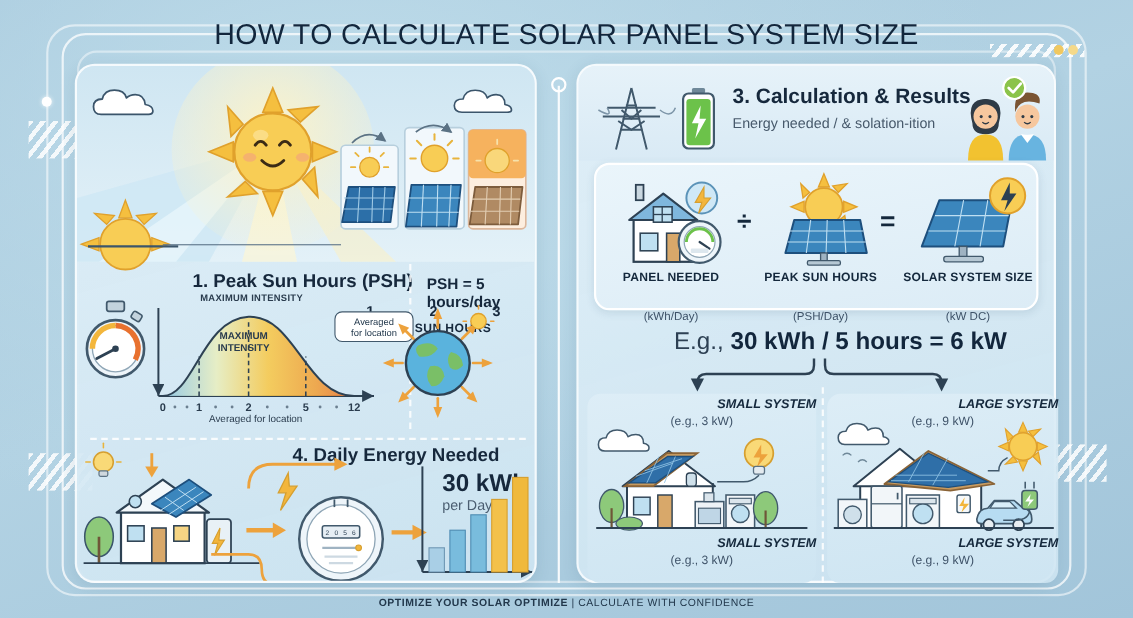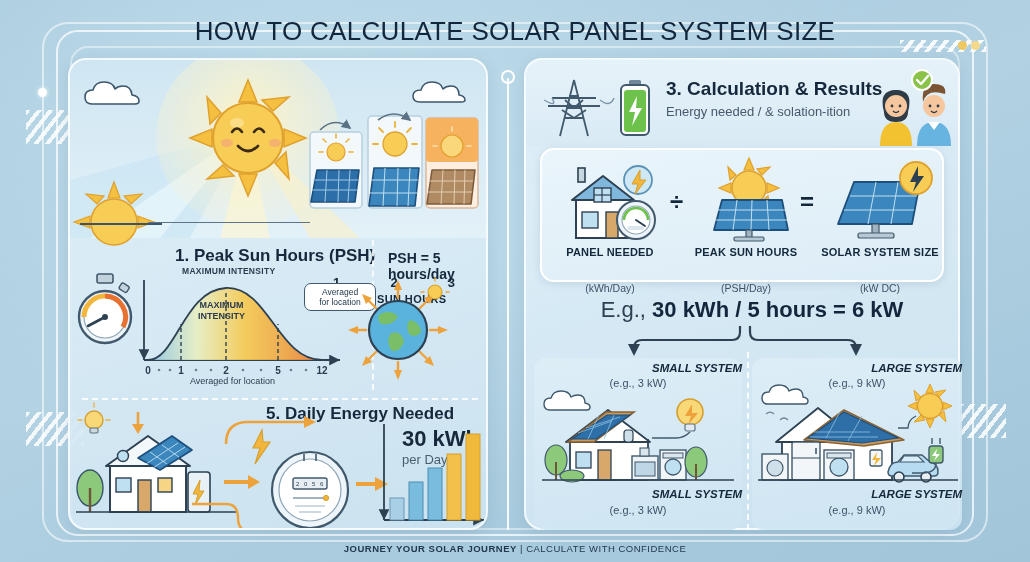--- a/index.html
+++ b/index.html
@@ -81,21 +81,21 @@
               letter-spacing: .3px; }
   .axis-lab { position: absolute; font-size: 8px; color: #2a3c4e; }
   .big-num  { position: absolute; font-size: 22px; font-weight: bold; color: #16283c; }
   .sub-num  { position: absolute; font-size: 13px; color: #4a5d70; }
   .footer {
     position: absolute; bottom: 8px; left: 0; width: 100%;
     text-align: center; font-size: 9.5px; letter-spacing: .5px; color: #22384c;
   }
   .footer b { font-weight: bold; }
   .eq-line {
-    position: absolute; left: 512px; top: 297px; width: 480px;
+    position: absolute; left: 524px; top: 297px; width: 480px;
     text-align: center; font-size: 22px; color: #2d4053;
   }
   .eq-line b { color: #12263c; }
   
   .formula-card {
     position: absolute; left: 540px; top: 148px; width: 404px; height: 134px;
     background: linear-gradient(170deg, #eaf5fb, #dcecf6);
     border: 2px solid #ffffff; border-radius: 14px;
     box-shadow: 0 2px 8px rgba(40,80,110,.13);
   }
@@ -388,21 +388,21 @@
       <circle cx="97" cy="22" r="7" fill="#f8cd55" stroke="#e0a12c" stroke-width="1.2"></circle>
       <g stroke="#eda23c" stroke-width="1.4" stroke-linecap="round">
         <line x1="97" y1="11" x2="97" y2="8"></line>
           <line x1="86" y1="22" x2="83" y2="22"></line>
         <line x1="108" y1="22" x2="111" y2="22"></line>
       </g>
     </svg>
 
     <div class="dashed-h" style="left:12px; top:338px; width:396px;"></div>
 
-    <div class="sec-title" style="left:196px; top:344px;">5. Daily Energy Needed</div>
+    <div class="sec-title" style="left:196px; top:344px;">4. Daily Energy Needed</div>
 
     <svg class="abs" style="left:6px; top:352px;" width="160" height="118">
 
       <ellipse cx="14" cy="76" rx="13" ry="18" fill="#8dc97a" stroke="#3b556b" stroke-width="1.4"></ellipse>
       <line x1="14" y1="76" x2="14" y2="100" stroke="#6f5638" stroke-width="2.4"></line>
 
       <g transform="translate(18,8)">
         <circle cx="0" cy="0" r="9" fill="#f9d977" stroke="#d69f2f" stroke-width="1.4"></circle>
         <rect x="-4" y="8" width="8" height="5" rx="1.4" fill="#cfd8de" stroke="#5b7284" stroke-width="1.1"></rect>
         <g stroke="#e8b43c" stroke-width="1.4" stroke-linecap="round">
@@ -744,15 +744,15 @@
       </g>
       <line x1="0" y1="92" x2="200" y2="92" stroke="#2d4153" stroke-width="1.6"></line>
     </svg>
     <div class="sys-lab" style="top:130px;">LARGE SYSTEM</div>
     <div class="sys-sub" style="top:146px;">(e.g., 9 kW)</div>
   </div>
 
   <div class="dashed-v" style="left:747px; top:352px; height:178px;"></div>
 
   <div class="footer">
-    <b>JOURNEY YOUR SOLAR JOURNEY</b><span> | CALCULATE WITH CONFIDENCE</span>
+    <b>OPTIMIZE YOUR SOLAR OPTIMIZE</b><span> | CALCULATE WITH CONFIDENCE</span>
   </div>
 </div>
 
 </body></html>

